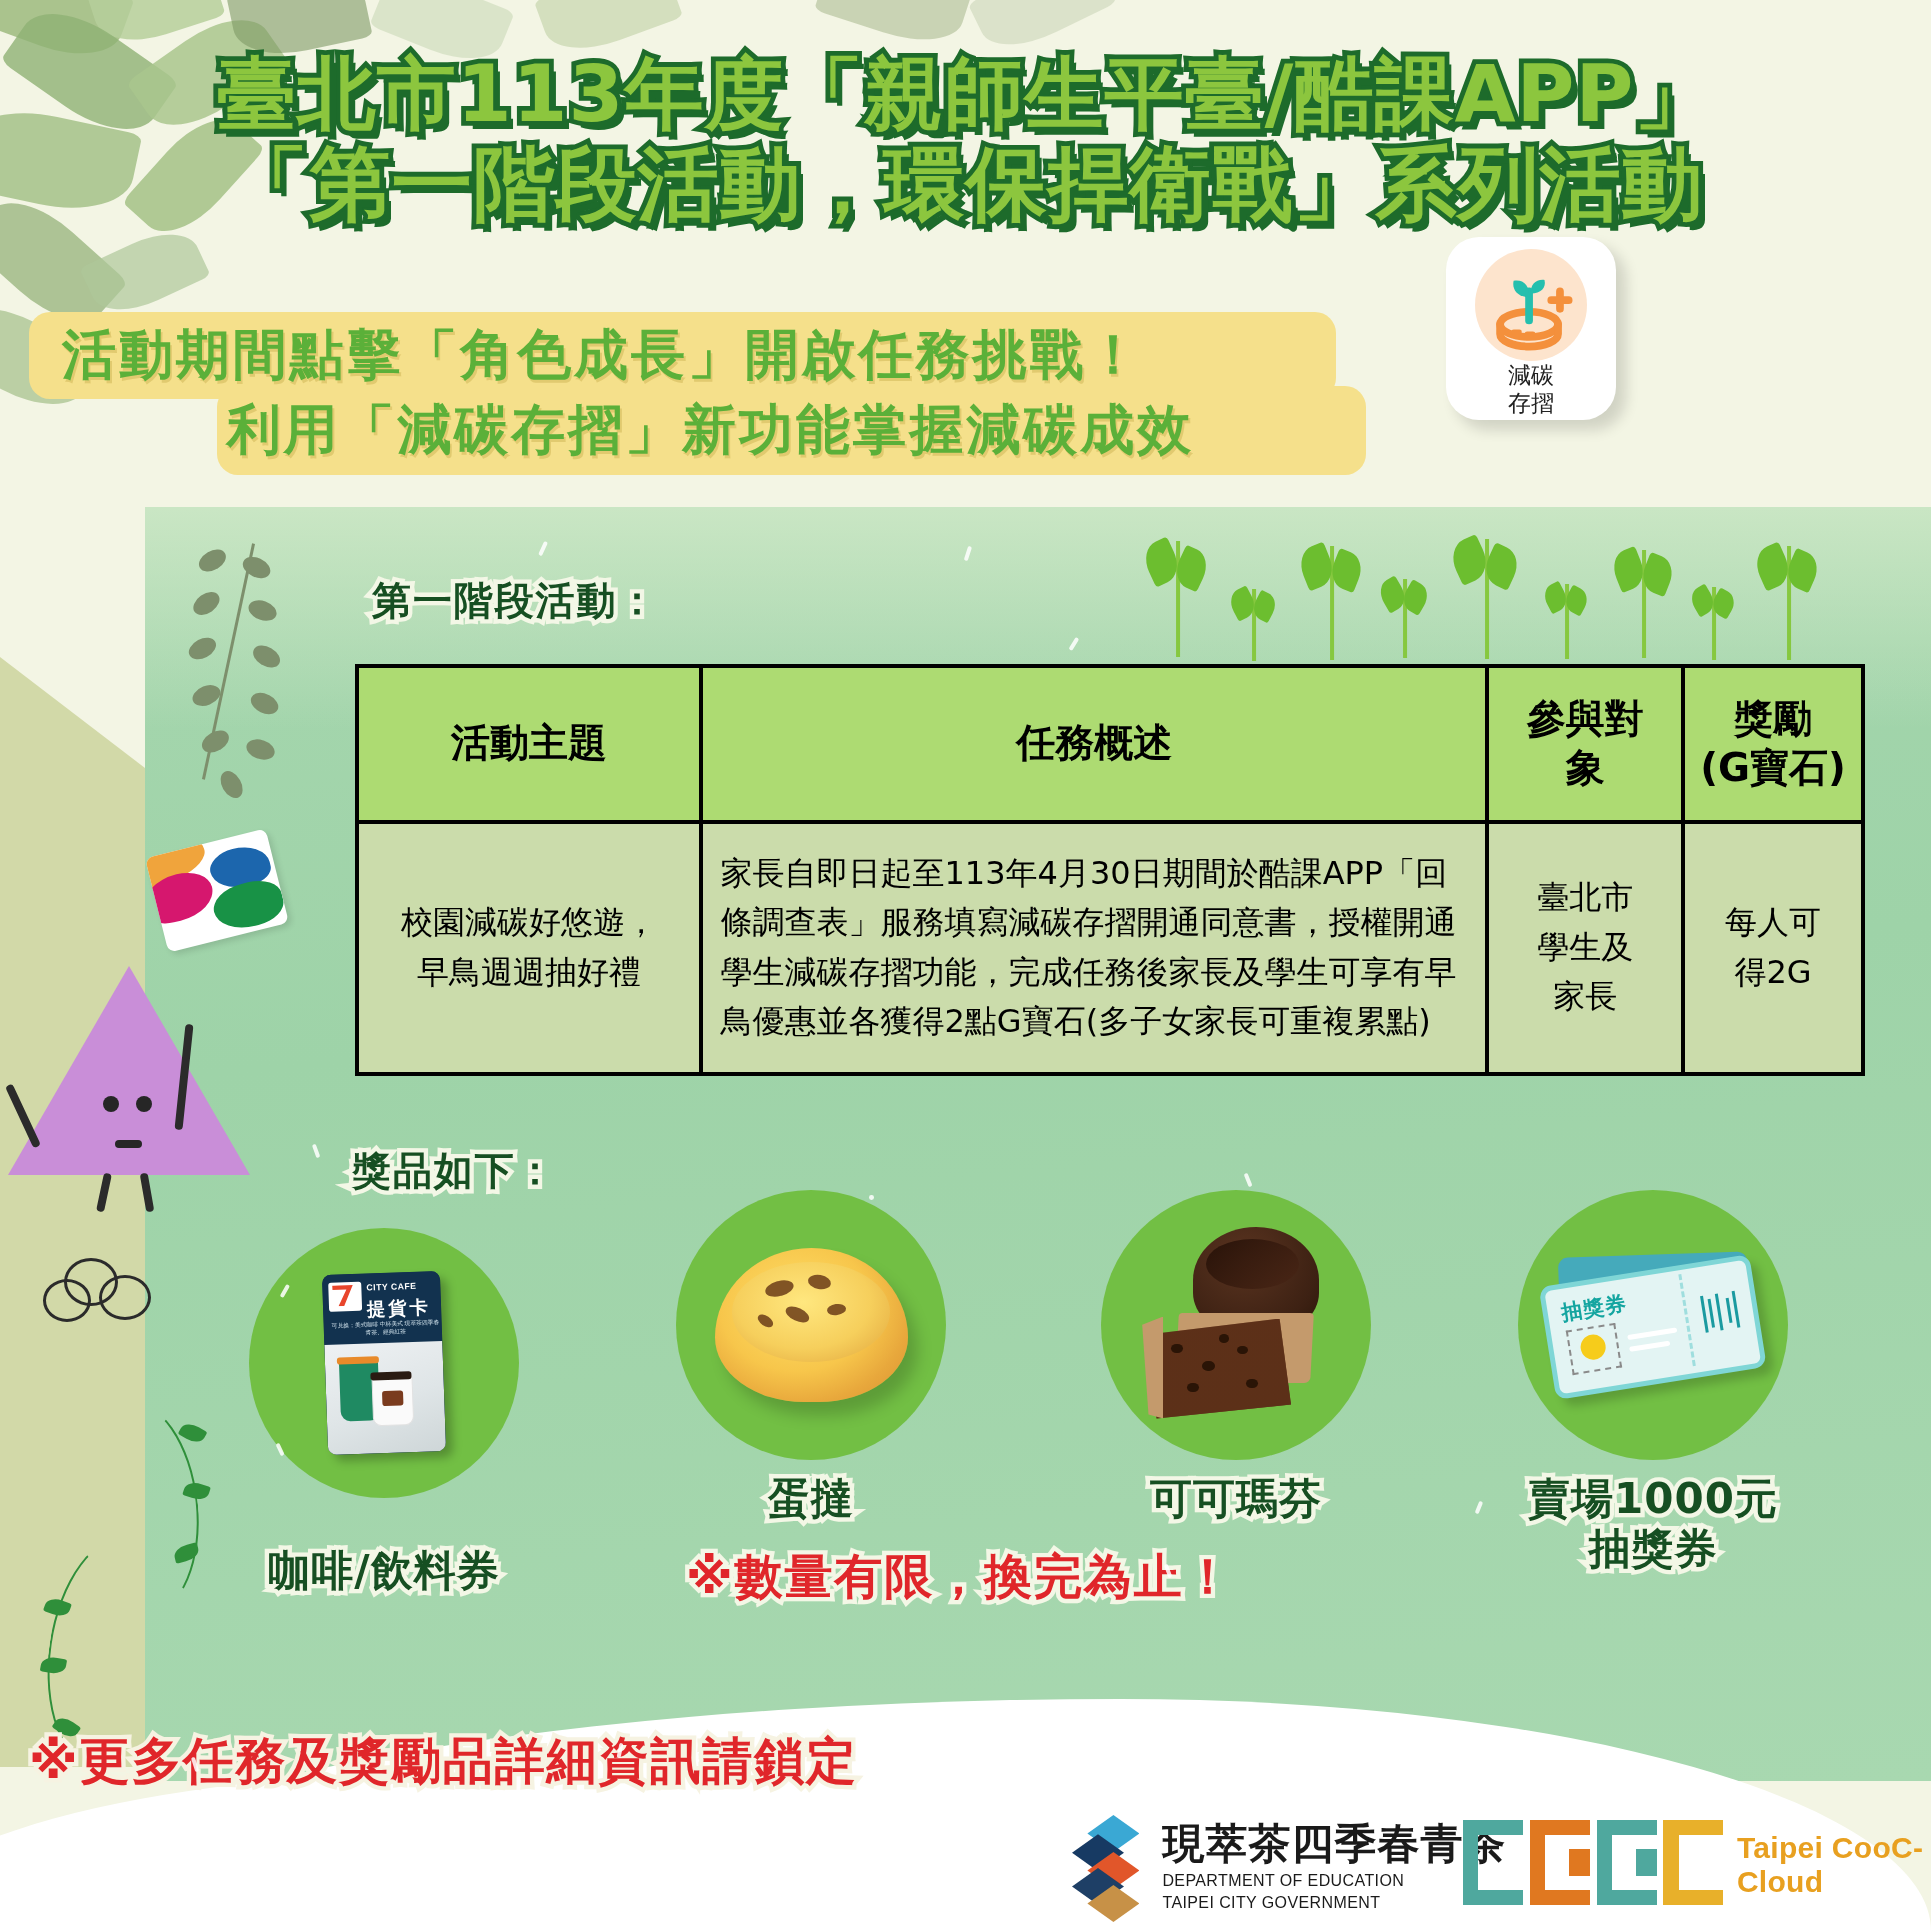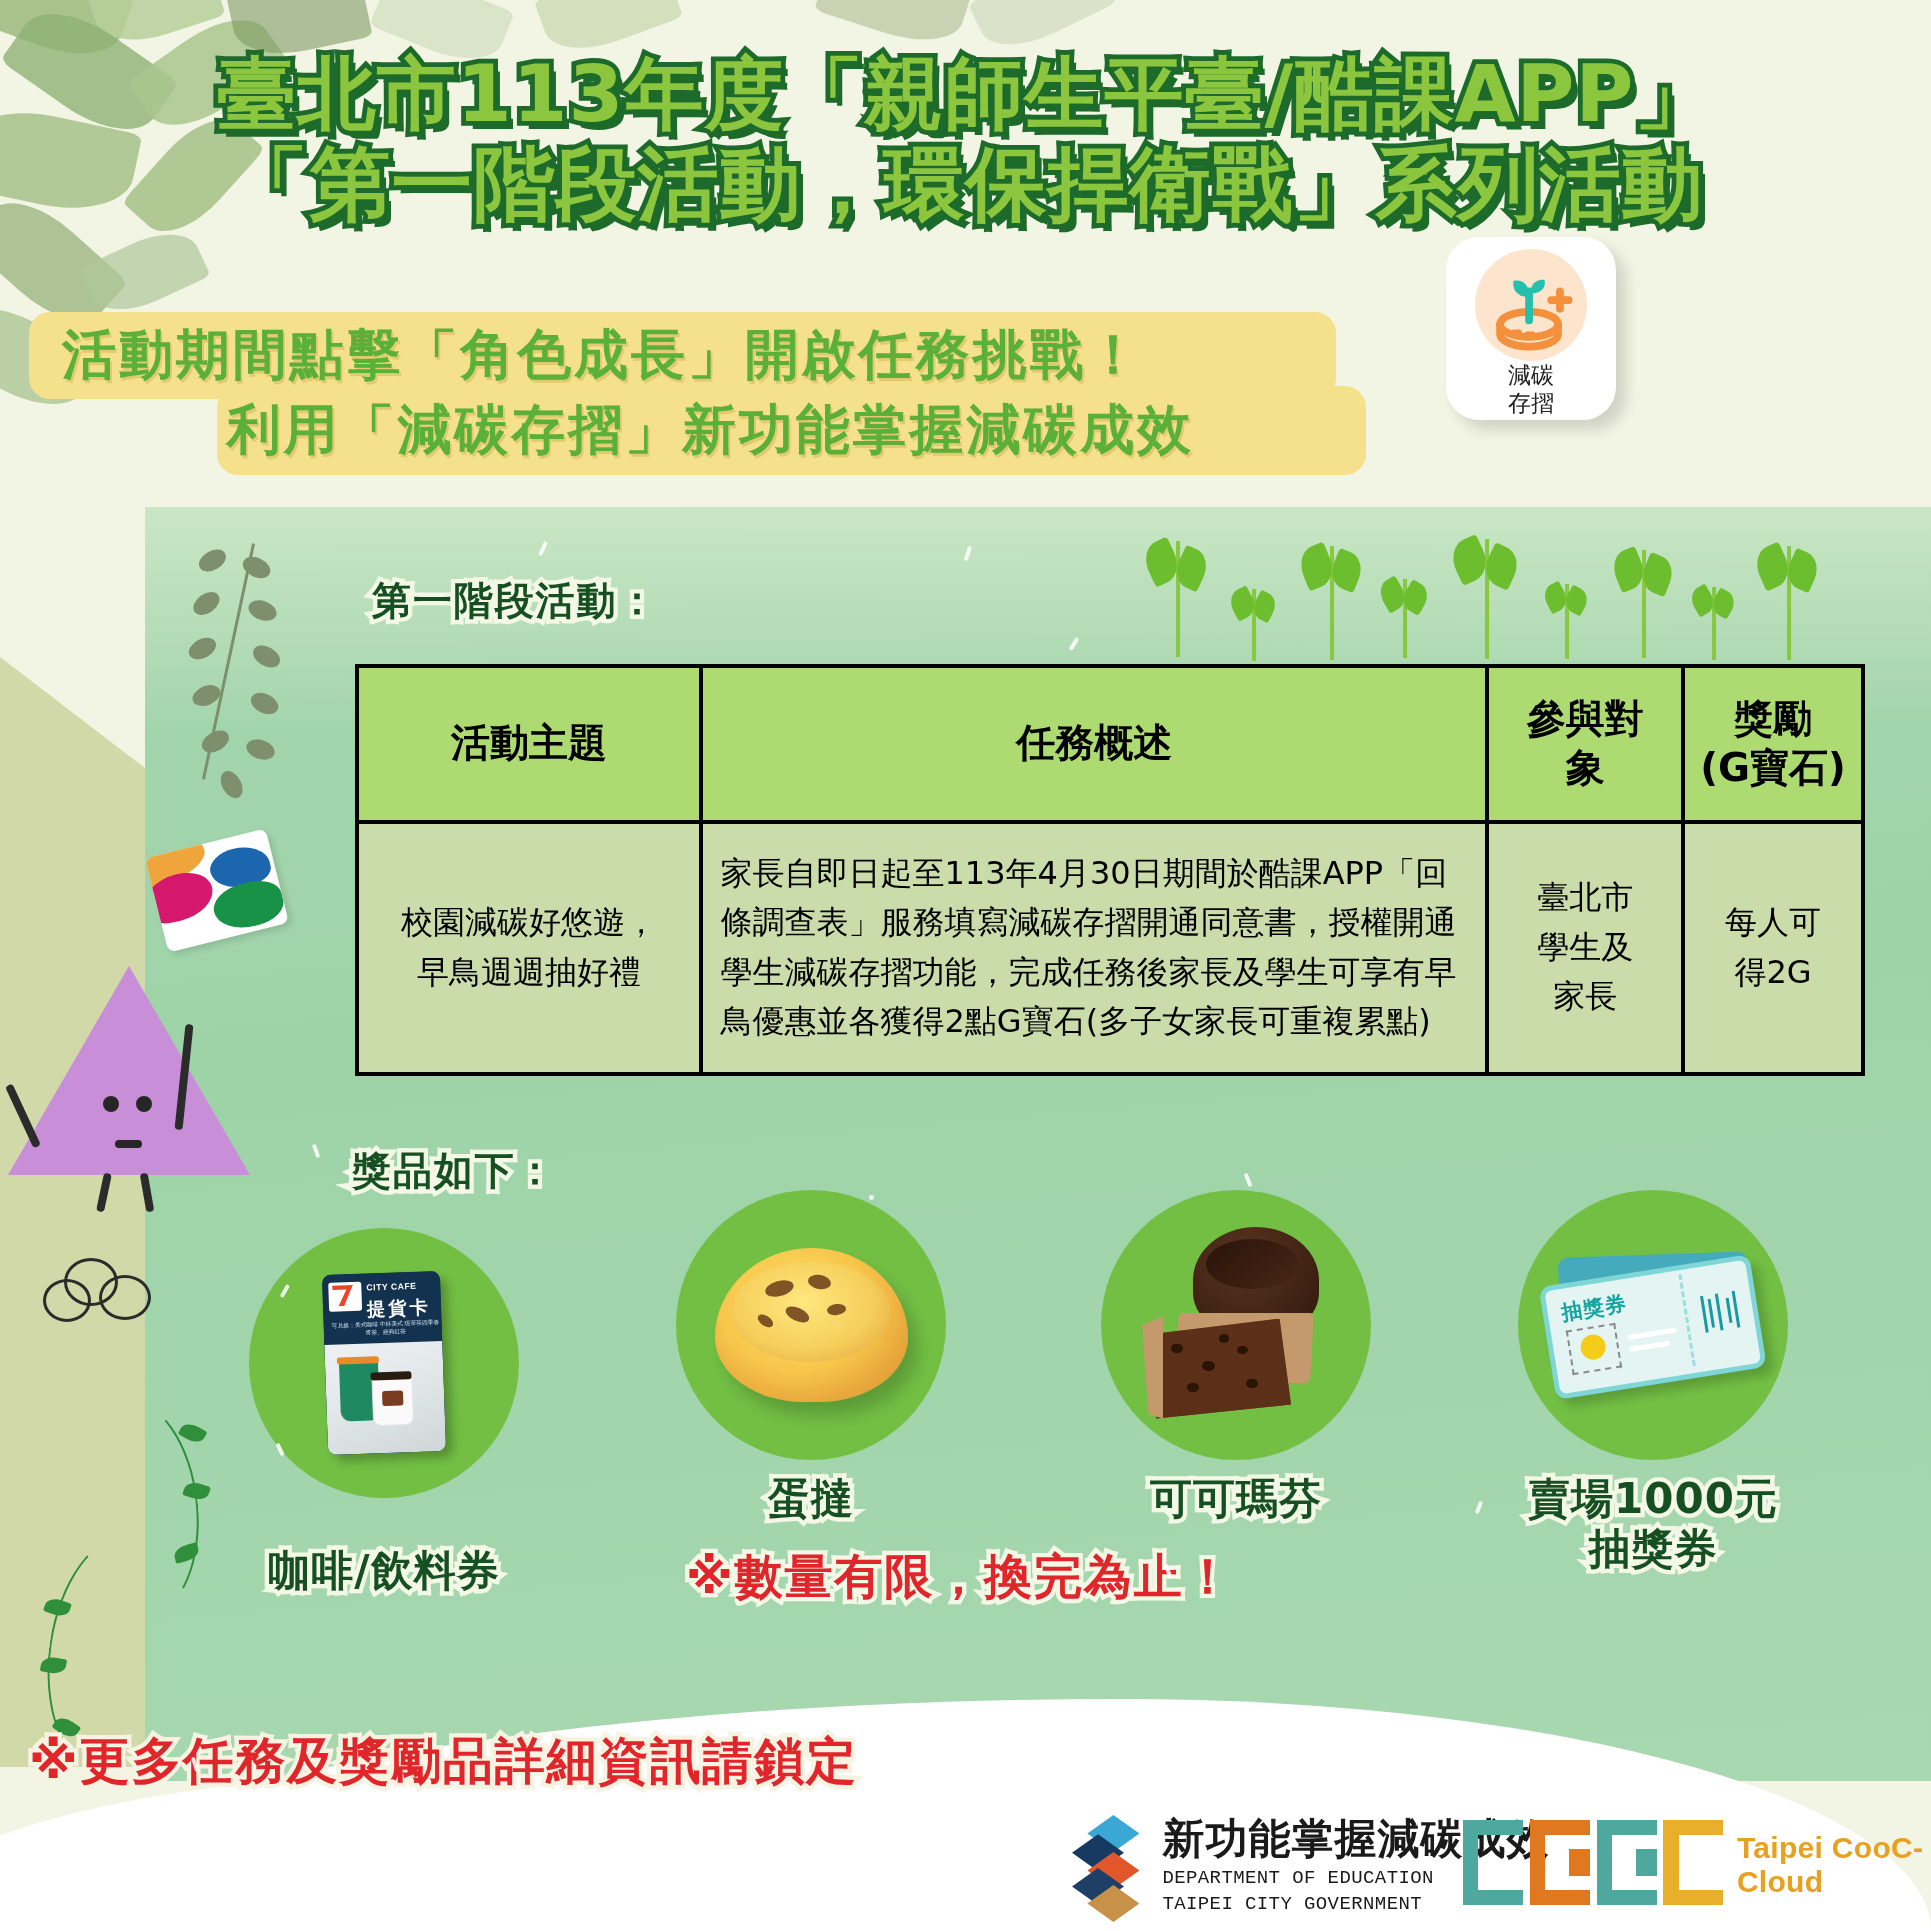--- a/index.html
+++ b/index.html
@@ -219,21 +219,21 @@
     position:absolute;left:29px;top:1728px;width:966px;
     font-family:"DejaVu Sans","Liberation Sans",sans-serif;font-weight:bold;font-size:50px;
     color:#e0262a;-webkit-text-stroke:8.7px #f6f3e2;paint-order:stroke fill;line-height:1.32;letter-spacing:1.9px;
   }
 
   
   #logo-doe{position:absolute;left:1072px;top:1815px;display:flex;align-items:center;gap:17.4px;}
   #doe-mark{position:relative;width:73px;height:106px;}
   #doe-mark div{position:absolute;width:52px;height:37px;}
   #doe-text .cn{font-family:"DejaVu Sans","Liberation Sans",sans-serif;font-weight:bold;font-size:42px;color:#1a1a1a;letter-spacing:1px;line-height:1;}
-  #doe-text .en{font-family:Liberation Mono, monospace;font-size:19px;color:#1a1a1a;letter-spacing:0.4px;line-height:1.35;margin-top:5.8px;}
+  #doe-text .en{font-family:Liberation Sans, sans-serif;font-size:16px;color:#1a1a1a;letter-spacing:0.4px;line-height:1.35;margin-top:5.8px;}
 
   #logo-cooc{position:absolute;left:1463px;top:1820px;display:flex;align-items:center;gap:13.5px;}
   #cooc-mark{display:flex;gap:6.8px;}
   .cbrack{width:60px;height:85px;position:relative;}
   .cbrack span{position:absolute;display:block;}
   #cooc-text .cn{font-family:"DejaVu Sans","Liberation Sans",sans-serif;font-weight:bold;font-size:41px;color:#e8a020;letter-spacing:1px;line-height:1;}
   #cooc-text .en{font-family:"Liberation Sans",sans-serif;font-weight:bold;font-size:30px;color:#e8a020;letter-spacing:0.3px;margin-top:4.8px;}
 
   
   #mascot{position:absolute;left:7.7px;top:966px;width:241px;height:222px;}
@@ -551,21 +551,21 @@
 
   <div id="logo-doe">
     <div id="doe-mark">
       <div style="left:15.4px;top:0;background:#3aa8d4;clip-path:polygon(50% 0,100% 50%,50% 100%,0 50%);"></div>
       <div style="left:0px;top:19.3px;background:#173a63;clip-path:polygon(50% 0,100% 50%,50% 100%,0 50%);"></div>
       <div style="left:15.4px;top:37px;background:#e1562a;clip-path:polygon(50% 0,100% 50%,50% 100%,0 50%);"></div>
       <div style="left:0px;top:53px;background:#1e3f66;clip-path:polygon(50% 0,100% 50%,50% 100%,0 50%);"></div>
       <div style="left:15.4px;top:70px;background:#c79147;clip-path:polygon(50% 0,100% 50%,50% 100%,0 50%);"></div>
     </div>
     <div id="doe-text">
-      <div class="cn">新功能掌握減碳成效</div>
+      <div class="cn">現萃茶四季春青茶</div>
       <div class="en">DEPARTMENT OF  EDUCATION</div>
       <div class="en" style="margin-top:0;">TAIPEI CITY GOVERNMENT</div>
     </div>
   </div>
 
   <div id="logo-cooc">
     <div id="cooc-mark">
       <div class="cbrack">
           <span style="left:0;top:0;width:60px;height:15.4px;background:#4fa89e;"></span>
           <span style="left:0;top:0;width:15.4px;height:85px;background:#4fa89e;"></span>

